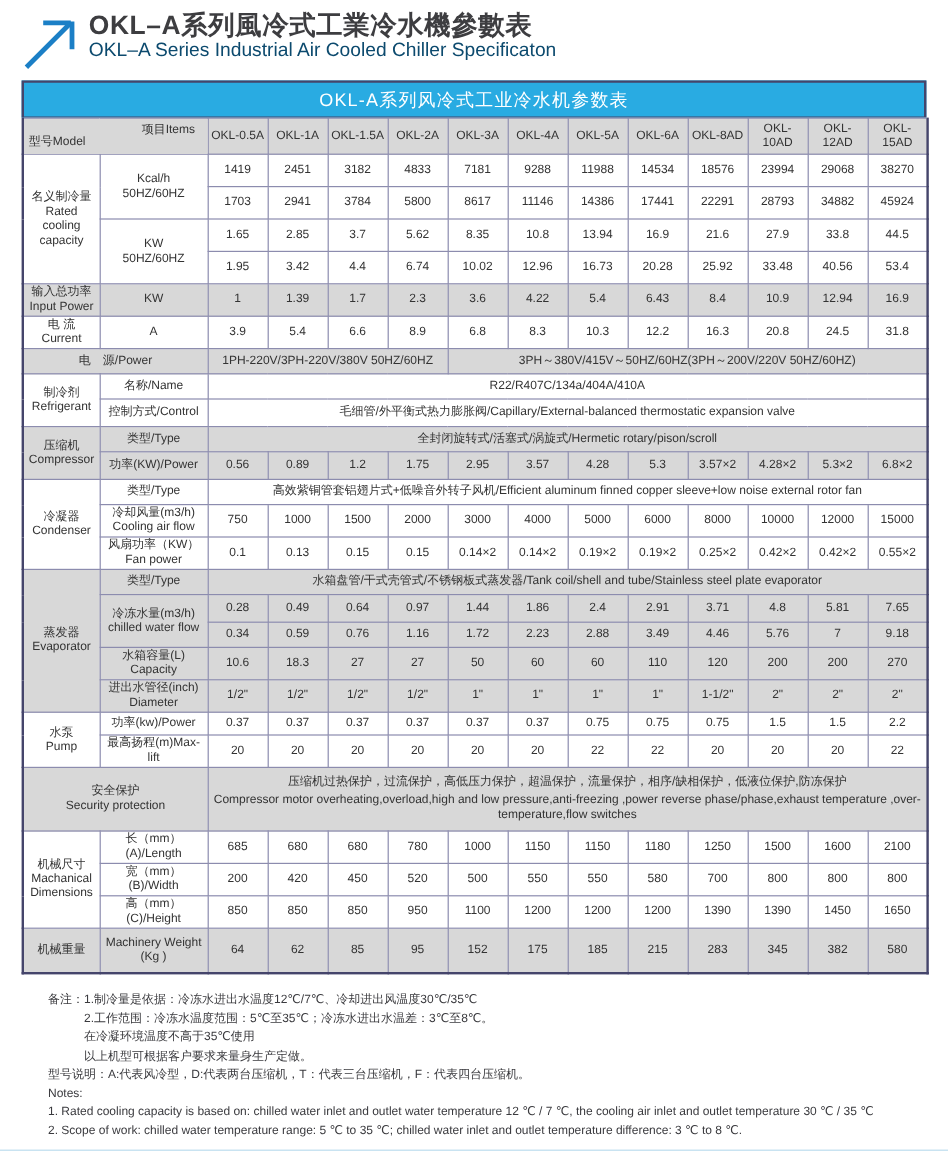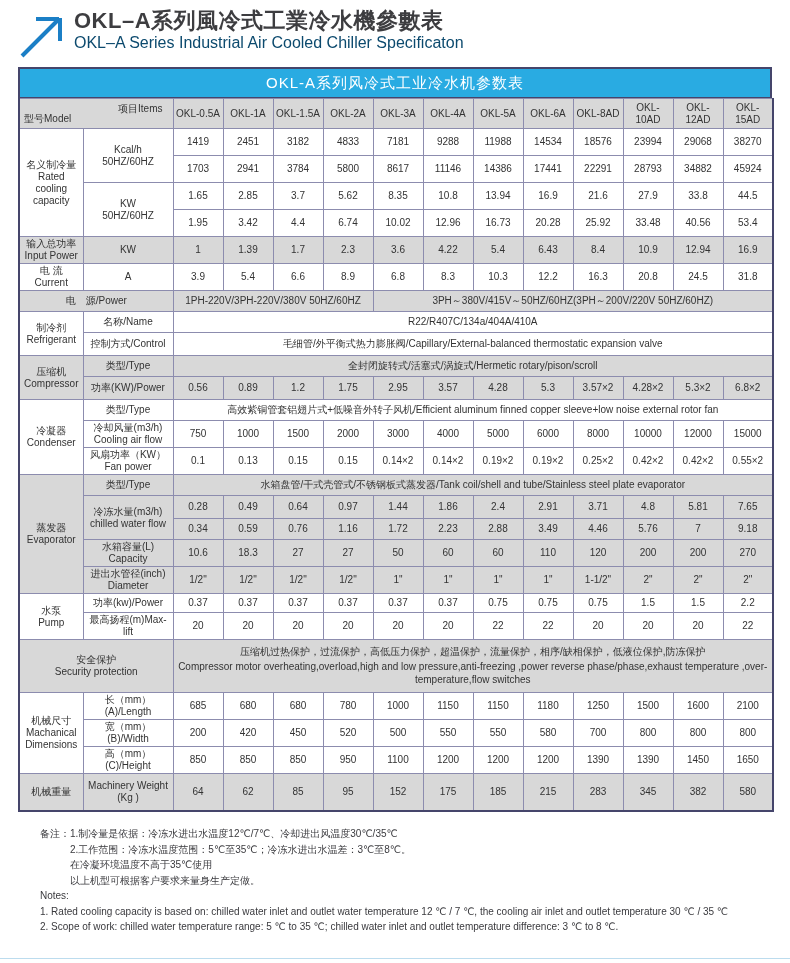--- a/index.html
+++ b/index.html
@@ -495,19 +495,20 @@
         </tr>
   </tbody>
     </table>
 </div>
 
 <div class="notes">
   <div>备注：1.制冷量是依据：冷冻水进出水温度12℃/7℃、冷却进出风温度30℃/35℃</div>
   <div class="ind1">2.工作范围：冷冻水温度范围：5℃至35℃；冷冻水进出水温差：3℃至8℃。</div>
   <div class="ind1">在冷凝环境温度不高于35℃使用</div>
   <div class="ind1">以上机型可根据客户要求来量身生产定做。</div>
+  <div>型号说明：A:代表风冷型，D:代表两台压缩机，T：代表三台压缩机，F：代表四台压缩机。</div>
   <div>Notes:</div>
   <div>1. Rated cooling capacity is based on: chilled water inlet and outlet water temperature 12 ℃ / 7 ℃, the cooling air inlet and outlet temperature 30 ℃ / 35 ℃</div>
   <div>2. Scope of work: chilled water temperature range: 5 ℃ to 35 ℃; chilled water inlet and outlet temperature difference: 3 ℃ to 8 ℃.</div>
 
 </div>
 
 <div class="bottom-rule"></div>
 
 </body></html>

